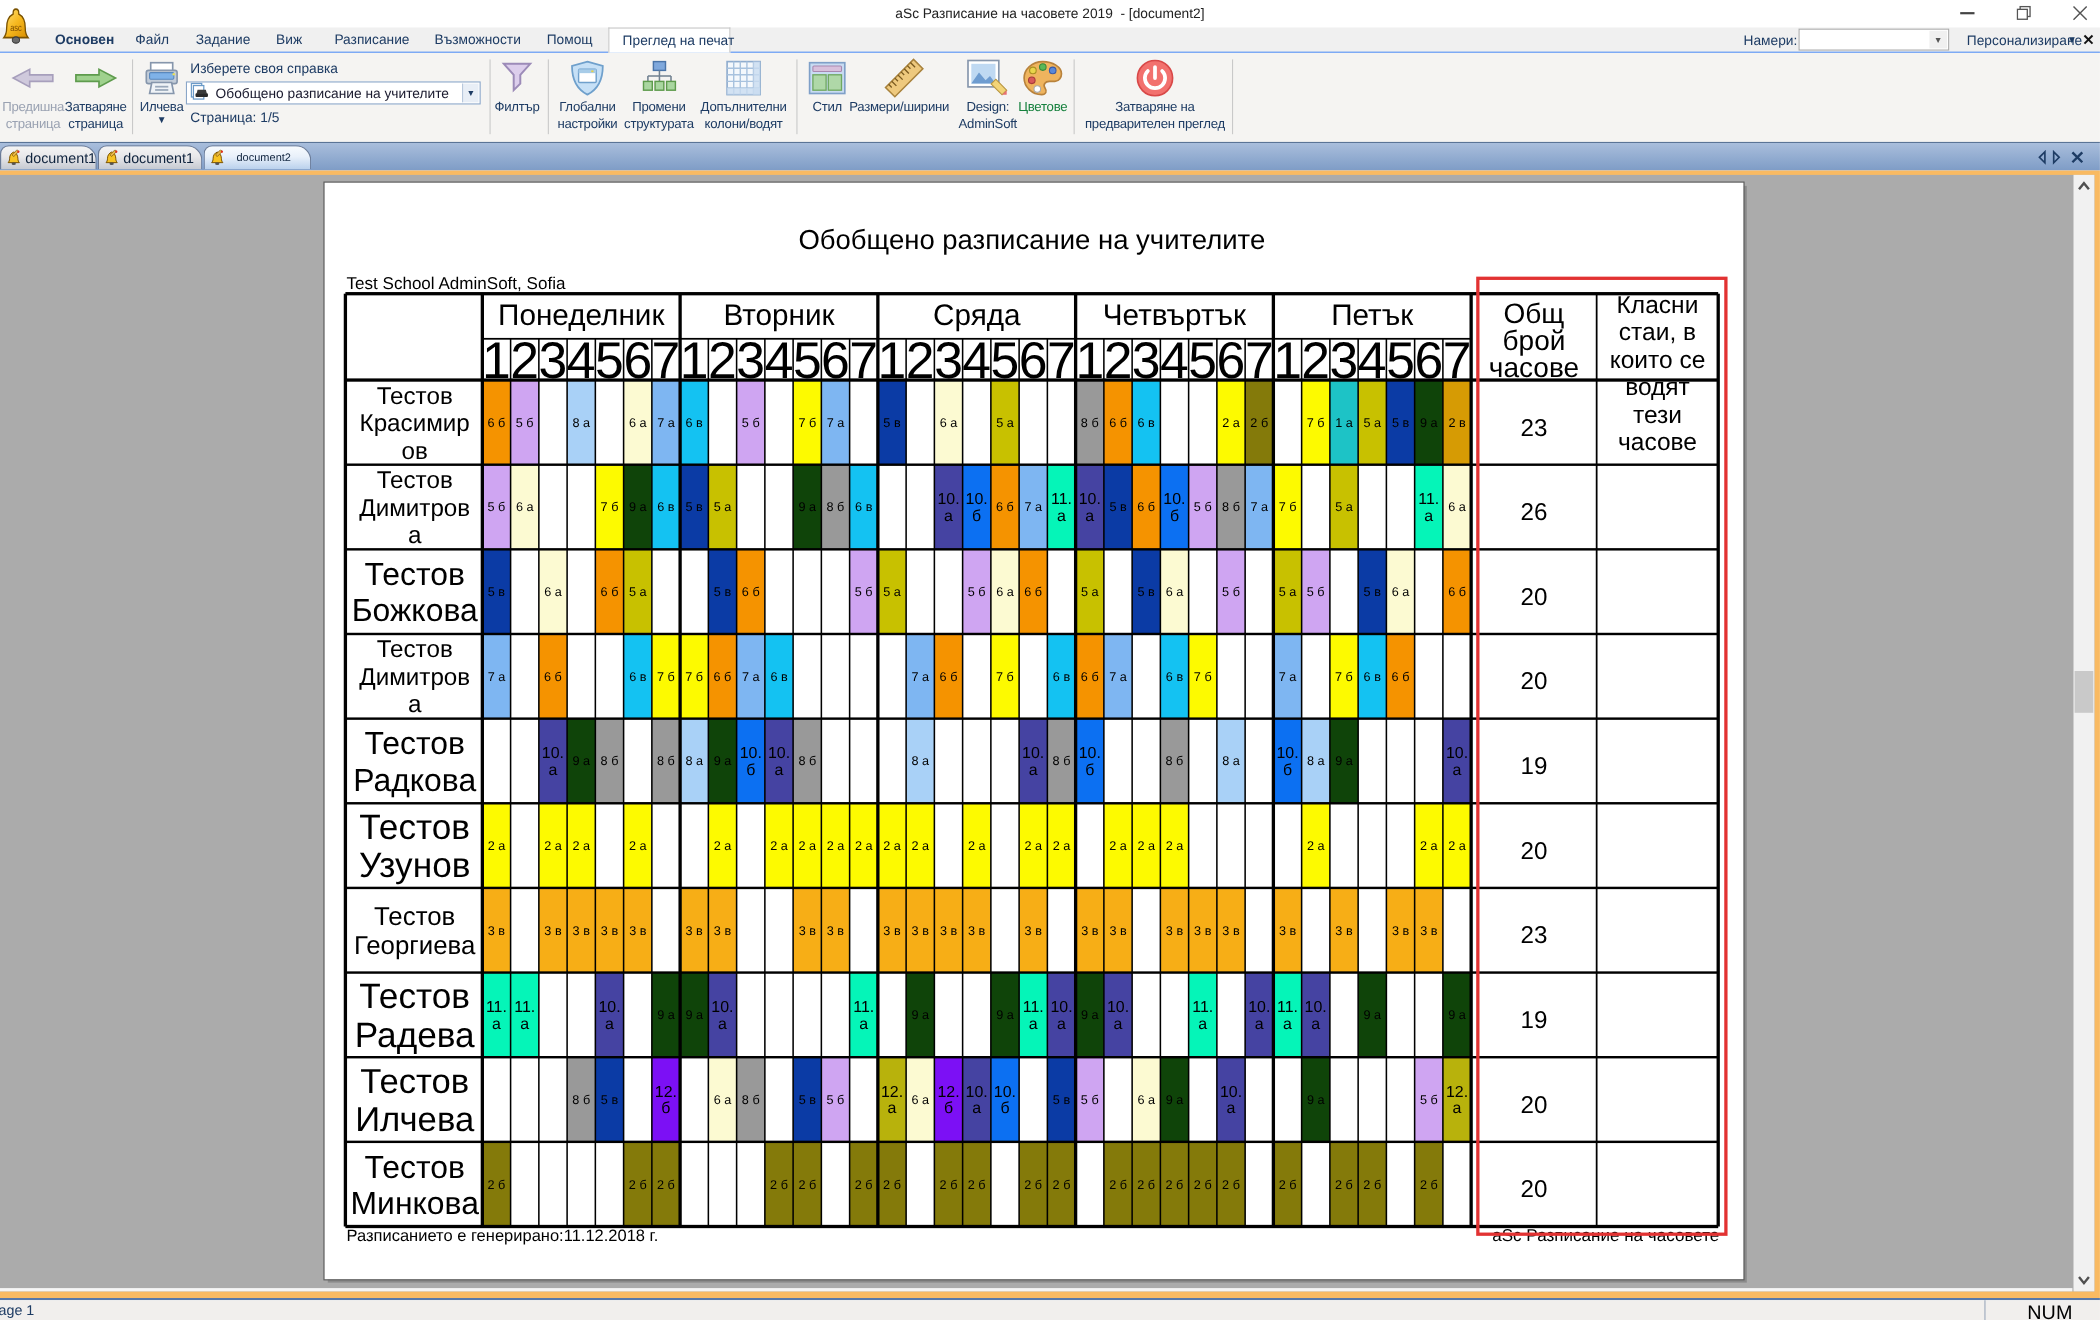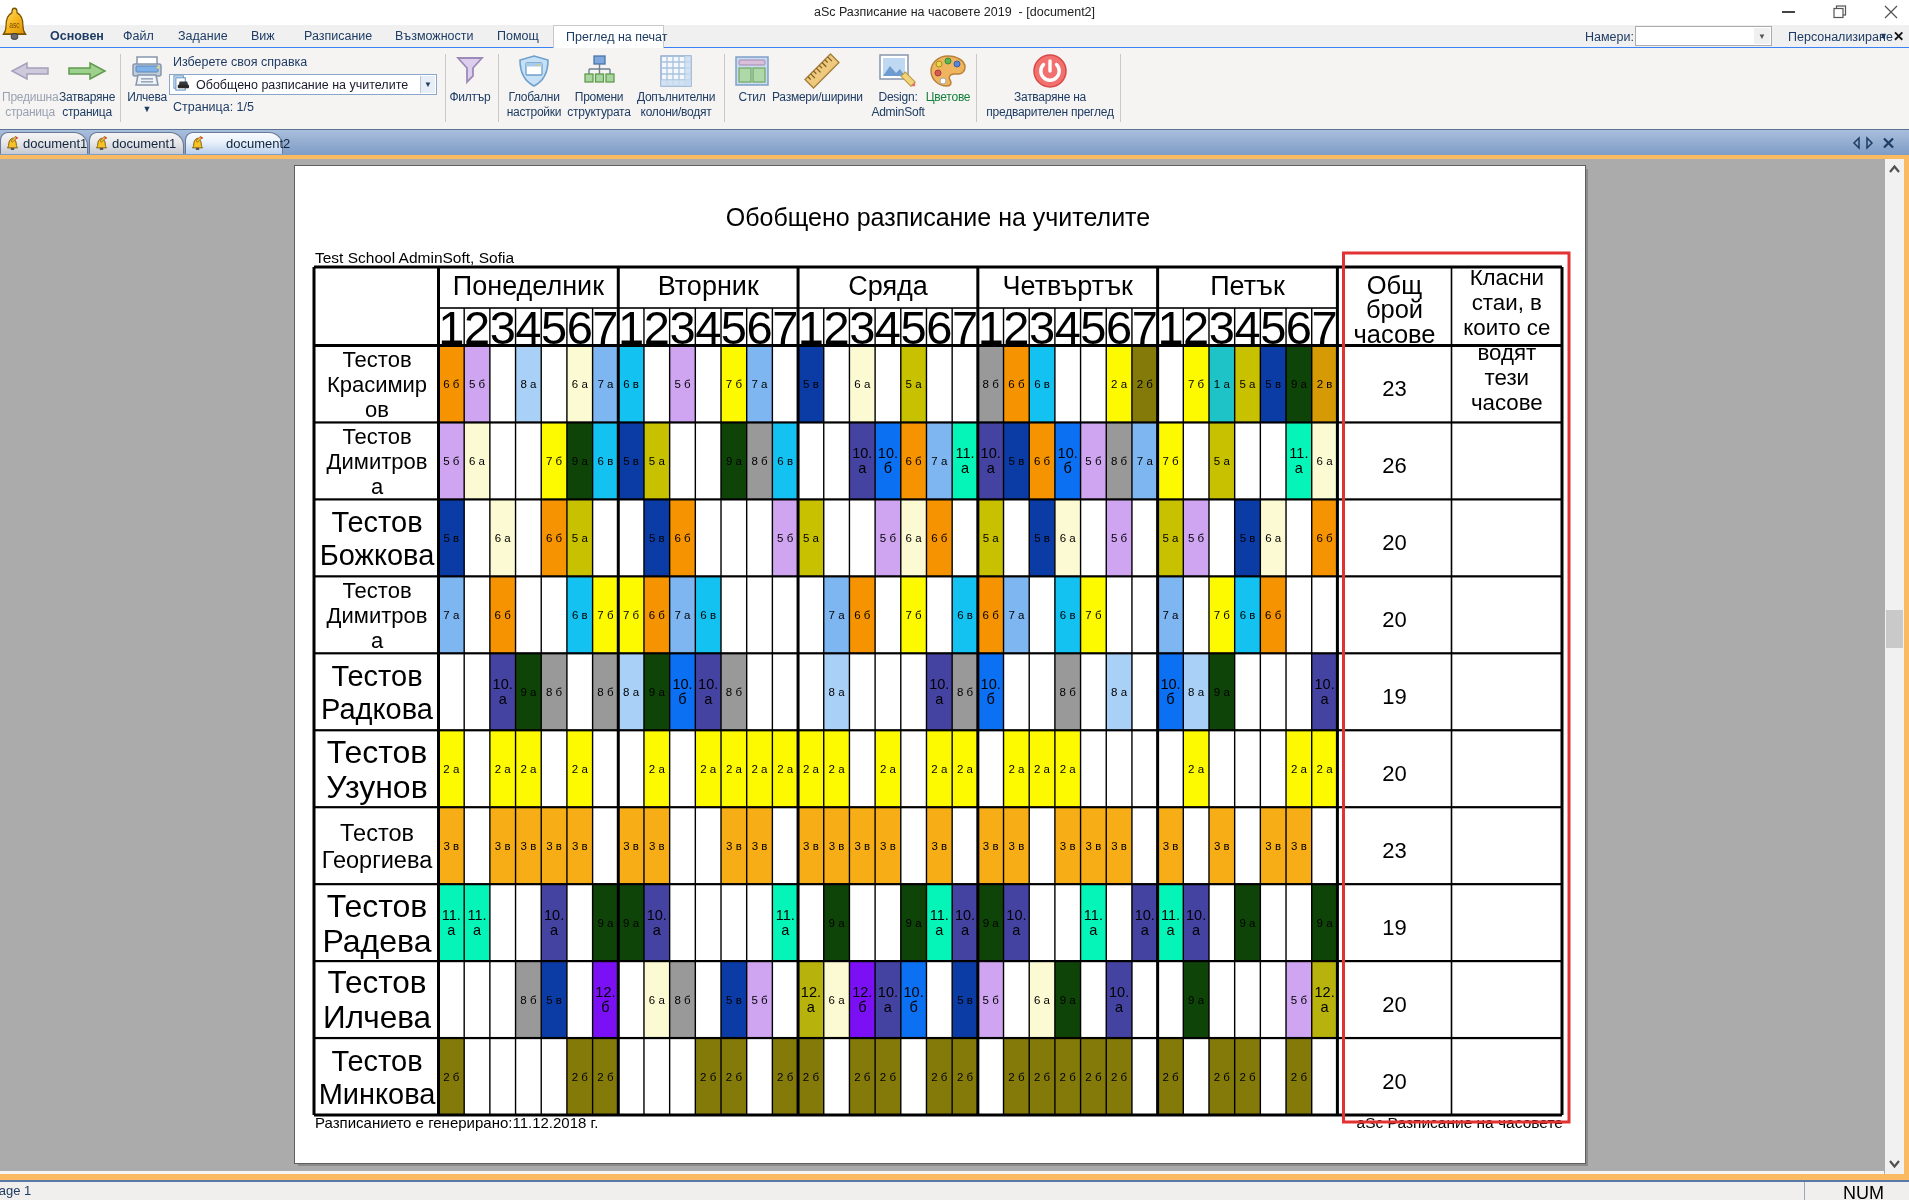--- a/index.html
+++ b/index.html
@@ -253,21 +253,21 @@
 </svg>
       <span style="font-size:13px;color:#10243E;margin-left:3px">document1</span>
     </div>
 <div style="position:absolute;left:185px;top:2px;width:98px;height:22px;background:linear-gradient(#F8FBFE,#E8F0FA 45%,#B9D0EC);border:1px solid #6A7A96;border-bottom:none;border-radius:8px 14px 0 0;display:flex;align-items:center;padding-left:4px;box-sizing:border-box">
       <svg width="15" height="15" viewBox="0 0 20 20" style="flex:none">
 <path d="M10 3 C7 4 5 7 5 10.5 C5 13.5 4 15 3.2 15.8 L16.8 15.8 C16 15 15 13.5 15 10.5 C15 7 13 4 10 3 Z" fill="#F7C324" stroke="#7A5200" stroke-width="1.2"></path>
 <ellipse cx="10" cy="17.2" rx="2.6" ry="1.6" fill="#555"></ellipse>
 <rect x="8" y="3" width="9" height="3" rx="1" transform="rotate(-45 12 5)" fill="#E8B84A" stroke="#7A5200" stroke-width="0.8"></rect>
 <circle cx="15.6" cy="2.6" r="1.4" fill="#E03020"></circle>
 </svg>
-      <span style="font-size:13px;color:#10243E;margin-left:21px">document2</span>
+      <span style="font-size:10px;color:#10243E;margin-left:10px">document2</span>
     </div>
 <svg style="position:absolute;left:1851px;top:6px" width="44" height="14" viewBox="0 0 44 14">
 <path d="M8 2 L3 7 L8 12 Z" fill="none" stroke="#1E3C64" stroke-width="1.5"></path>
 <path d="M16 2 L21 7 L16 12 Z" fill="none" stroke="#1E3C64" stroke-width="1.5"></path>
 <path d="M33 2.5 L42 11.5 M42 2.5 L33 11.5" stroke="#1E3C64" stroke-width="2.2"></path>
 </svg>
 </div>
 
 <div style="position:absolute;left:0;top:155px;width:1909px;height:1025px;background:#F9BA62"></div>
 <div style="position:absolute;left:0;top:159px;width:1904px;height:1015px;background:#ABABAB"></div>

